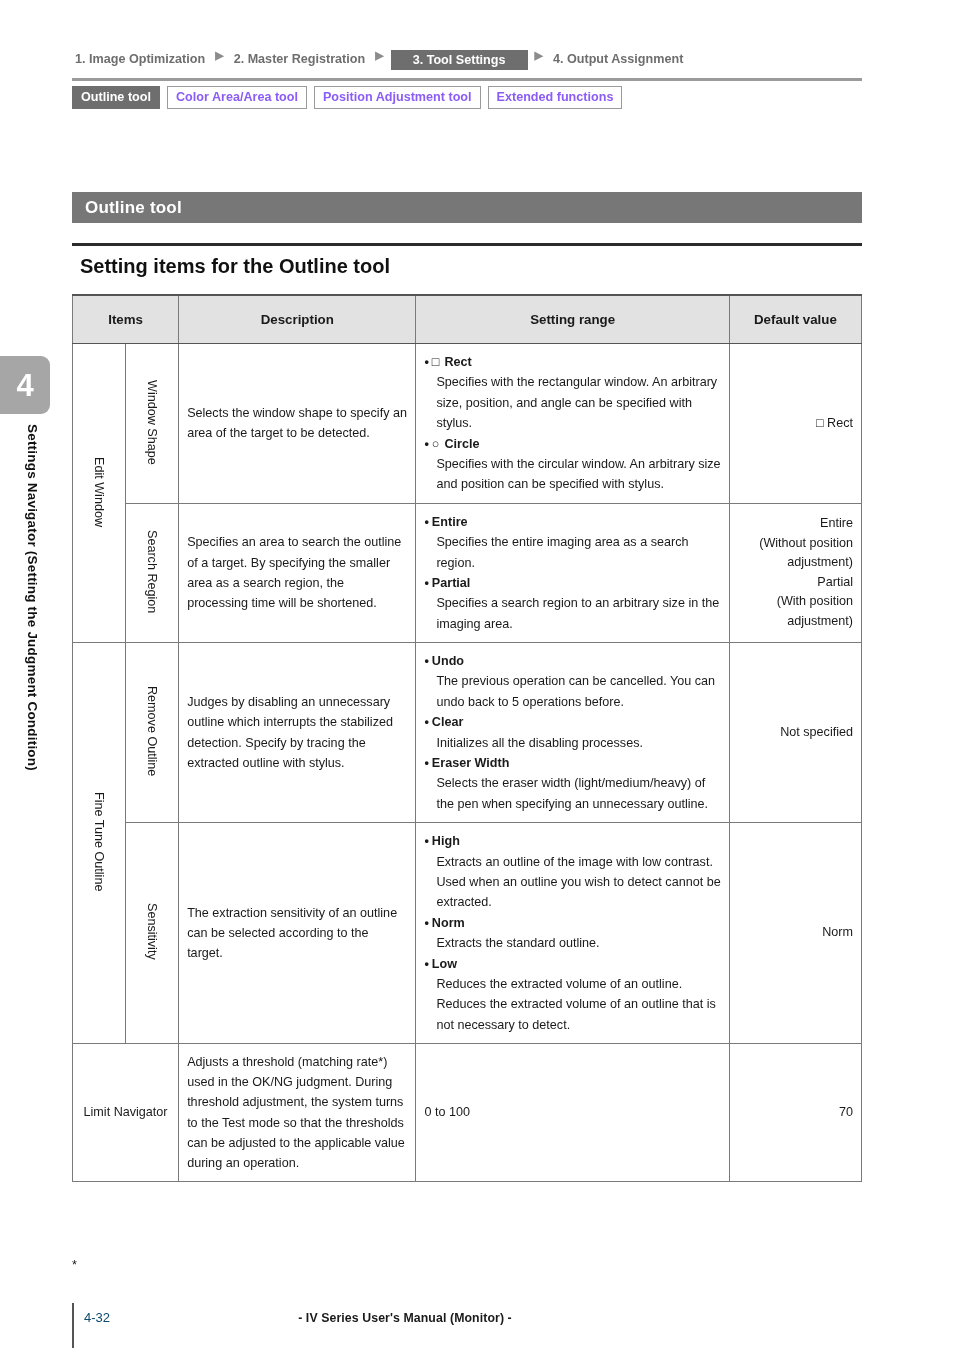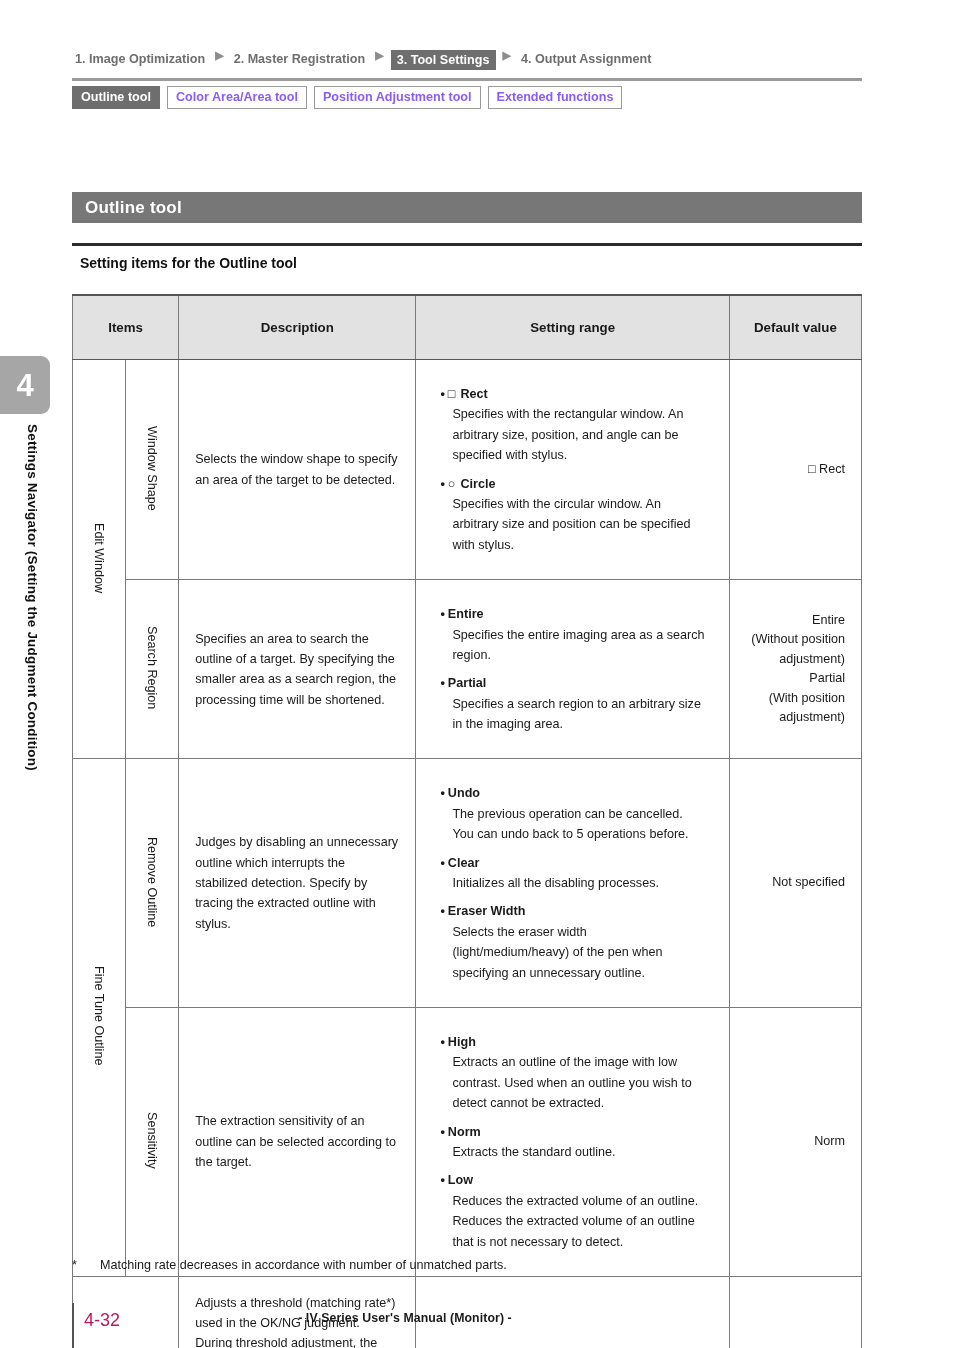--- a/index.html
+++ b/index.html
@@ -62,21 +62,21 @@
     font-weight: bold;
     color: #6e6e6e;
     white-space: nowrap;
   }
   .breadcrumb .crumb {
     padding: 2px 3px;
   }
   .breadcrumb .crumb.active {
     background: #6e6e6e;
     color: #ffffff;
-    padding: 3px 6px;
+    padding: 3px 22px;
   }
   .breadcrumb .arrow {
     margin: 0 7px;
     font-size: 11px;
     color: #8c8c8c;
     line-height: 1;
   }
 
   .nav-rule {
     position: absolute;
@@ -137,21 +137,21 @@
     top: 243px;
     width: 790px;
     height: 3px;
     background: #2b2b2b;
   }
 
   .sub-title {
     position: absolute;
     left: 80px;
     top: 255px;
-    font-size: 14px;
+    font-size: 20px;
     font-weight: bold;
     color: #111111;
   }
 
   
   .tbl-wrap {
     position: absolute;
     left: 72px;
     top: 294px;
     width: 790px;
@@ -159,21 +159,21 @@
   table.spec {
     border-collapse: collapse;
     width: 790px;
     table-layout: fixed;
     font-size: 12.6px;
     color: #1a1a1a;
   }
   table.spec th, table.spec td {
     border: 1px solid #7a7a7a;
     vertical-align: middle;
-    padding: 16px;
+    padding: 8px;
   }
   table.spec thead th {
     background: #e2e2e2;
     font-weight: bold;
     font-size: 13.3px;
     text-align: center;
     height: 31px;
     border-top: 2px solid #555555;
     border-bottom: 1px solid #555555;
   }
@@ -202,21 +202,21 @@
   }
   td.range {
     padding: 7px 8px 7px 12px;
     line-height: 1.62;
   }
   td.defval {
     text-align: right;
     line-height: 1.55;
     padding: 6px 6px;
   }
-  .opt { margin: 8px; padding: 0; }
+  .opt { margin: 0; padding: 0; }
   .opt .head {
     font-weight: bold;
     display: block;
   }
   .opt .head .bul { margin-right: 3px; }
   .opt .head .glyph { margin-right: 5px; font-weight: normal; }
   .opt .body {
     display: block;
     padding-left: 12px;
   }
@@ -255,22 +255,22 @@
     left: 72px;
     top: 1303px;
     width: 2px;
     height: 45px;
     background: #555555;
   }
   .page-no {
     position: absolute;
     left: 84px;
     top: 1310px;
-    font-size: 18px;
-    color: #be185d;
+    font-size: 13px;
+    color: #0c4a6e;
   }
   .footer-center {
     position: absolute;
     left: 0;
     top: 1311px;
     width: 810px;
     text-align: center;
     font-size: 12.3px;
     font-weight: bold;
     color: #1a1a1a;
@@ -449,19 +449,18 @@
         <td class="defval lastrow-bottom">70</td>
       </tr>
 
     </tbody>
   </table>
 </div>
 
 <div class="footnote">
   <span class="star">*</span>
   <div class="lines">
-    <div>Matching rate decreases in accordance with number of unmatched parts.</div>
   </div>
 </div>
 
 <div class="footer-rule"></div>
 <div class="page-no">4-32</div>
 <div class="footer-center">- IV Series User's Manual (Monitor) -</div>
 
 </body></html>

